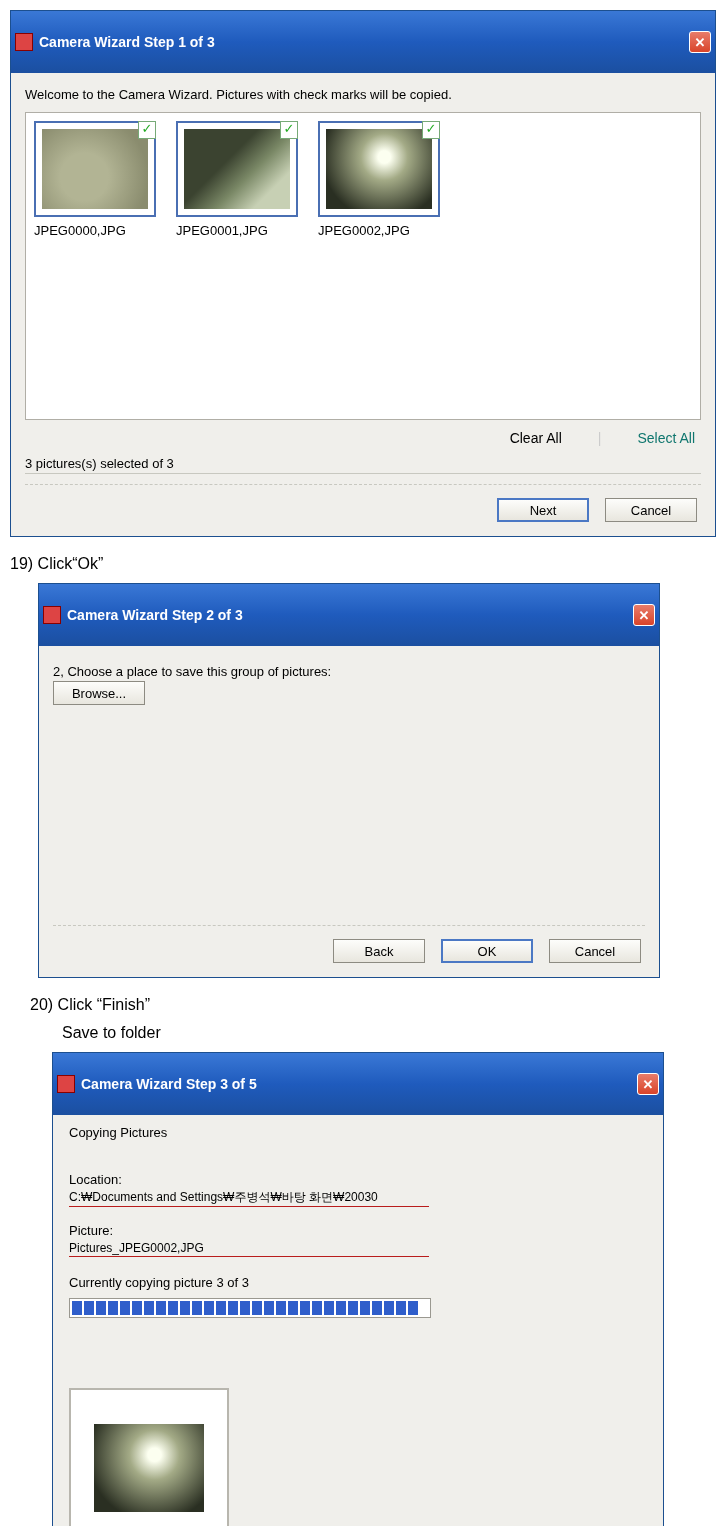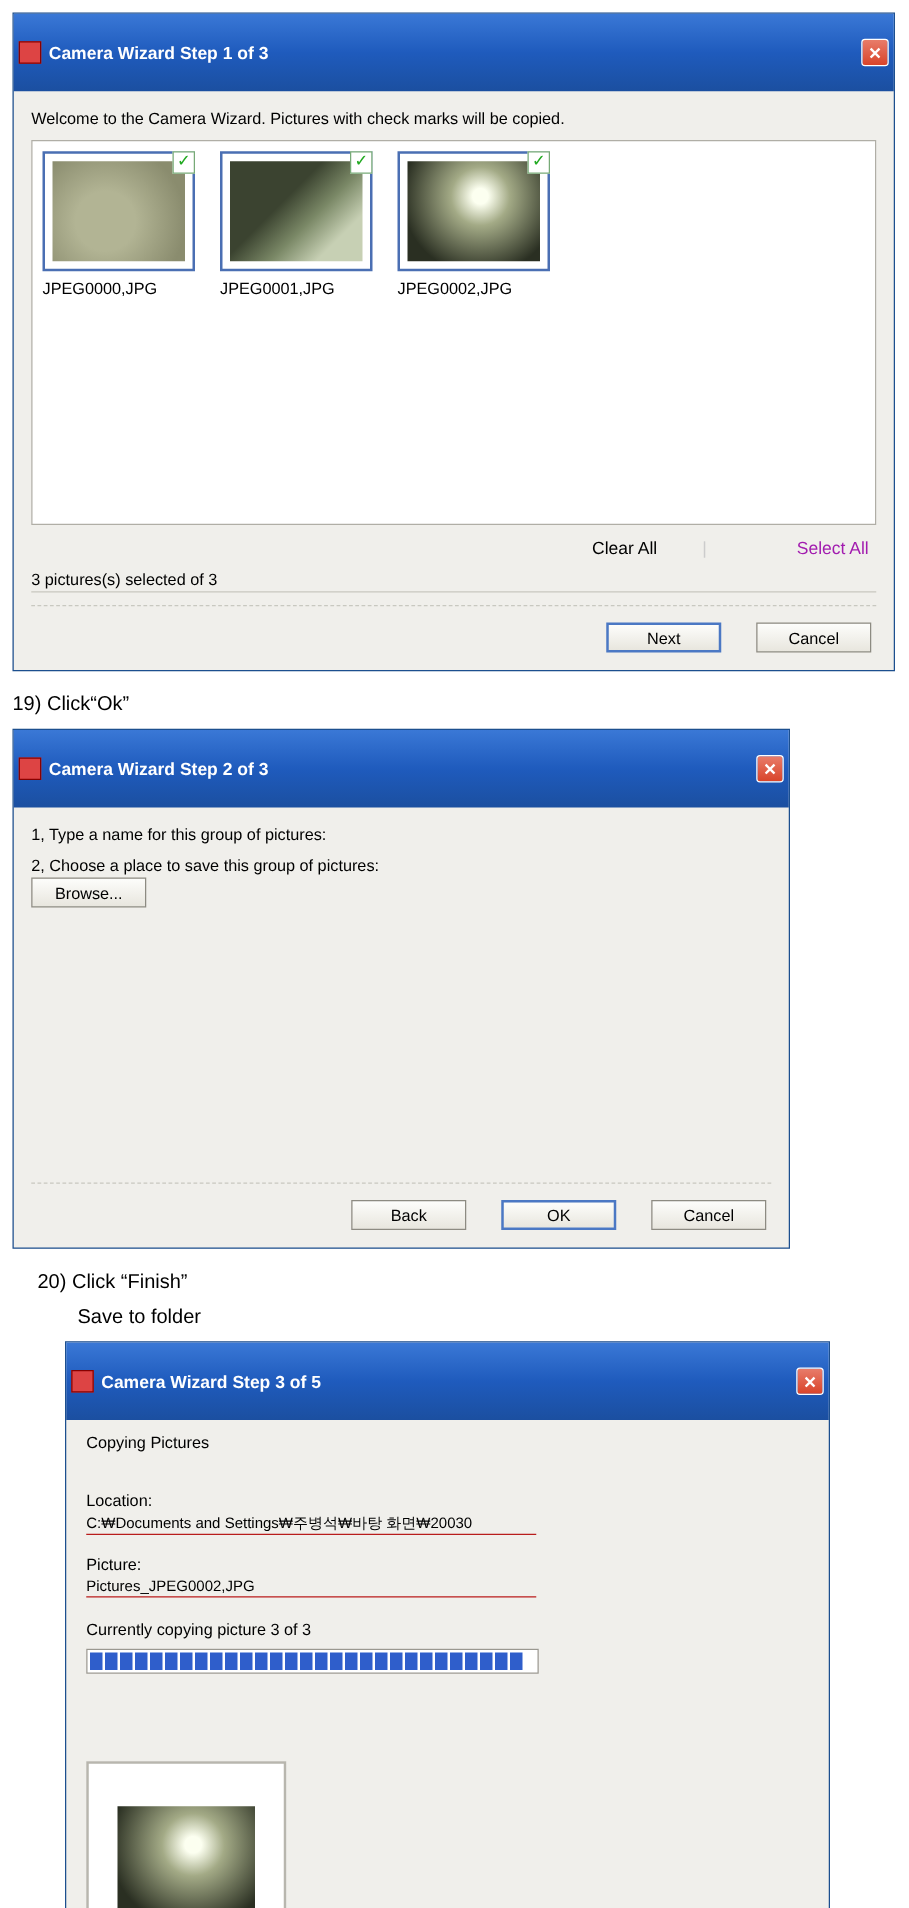--- a/index.html
+++ b/index.html
@@ -91,37 +91,37 @@
     font-size: 13px;
   }
   .action-row {
     display: flex;
     justify-content: flex-end;
     gap: 36px;
     padding: 10px 6px 4px 6px;
     font-size: 14px;
   }
   .link-btn { cursor: pointer; }
-  .link-disabled { color: #a21caf; cursor: default; margin-left: 36px; }
+  .link-disabled { color: #0f766e; cursor: default; }
   .divider { color: #ccc; }
   .status-line {
     margin-top: 6px;
     padding-bottom: 2px;
     border-bottom: 1px solid #c8c8c0;
   }
   .dashed-sep {
     height: 1px;
     border: none;
     border-top: 1px dashed #c8c8c0;
     margin: 10px 0 8px 0;
   }
   .btn-row {
     display: flex;
     justify-content: flex-end;
-    gap: 28px;
+    gap: 16px;
     padding: 4px 4px 2px 4px;
   }
   .xp-btn {
     min-width: 92px;
     height: 24px;
     padding: 0 14px;
     background: linear-gradient(#fdfdfb,#e8e6de);
     border: 1px solid #8d8b82;
     font-family: inherit;
     font-size: 13px;
@@ -129,21 +129,21 @@
   }
   .xp-btn.default { border: 2px solid #4b78c4; padding: 0 13px; }
   .xp-btn.disabled { color: #b0afa8; border-color: #c8c6bd; cursor: default; }
   .xp-btn.disabled-red { color: #c97; border-color: #d0cec5; cursor: default; }
   .instr {
     font-family: Arial, sans-serif;
     font-size: 16px;
     margin: 4px 0 10px 0;
   }
   .instr.sub { margin-left: 52px; }
-  .d2 { width: 620px; }
+  .d2 { margin-left: 28px; width: 620px; }
   .d3 { margin-left: 42px; width: 610px; }
   .form-label { margin: 6px 0 2px 0; }
   .text-input {
     width: 340px;
     height: 18px;
     border: 1px solid #8d8b82;
     background: #fff;
     padding: 1px 4px;
     font-family: inherit;
     font-size: 12px;
@@ -246,21 +246,20 @@
 
 <div class="instr">19) Click“Ok”</div>
 
 <div class="dialog d2">
   <div class="titlebar">
     <div class="titlebar-icon"></div>
     <div class="titlebar-text">Camera Wizard Step 2 of 3</div>
     <div class="close-btn">✕</div>
   </div>
   <div class="dialog-body">
-    <div class="form-label">1, Type a name for this group of pictures:</div>
     <div class="form-label" style="margin-top:10px;">2, Choose a place to save this group of pictures:</div>
     <div class="browse-row">
       <button class="xp-btn">Browse...</button>
     </div>
     <div class="spacer2"></div>
     <hr class="dashed-sep">
     <div class="btn-row">
       <button class="xp-btn">Back</button>
       <button class="xp-btn default">OK</button>
       <button class="xp-btn">Cancel</button>

